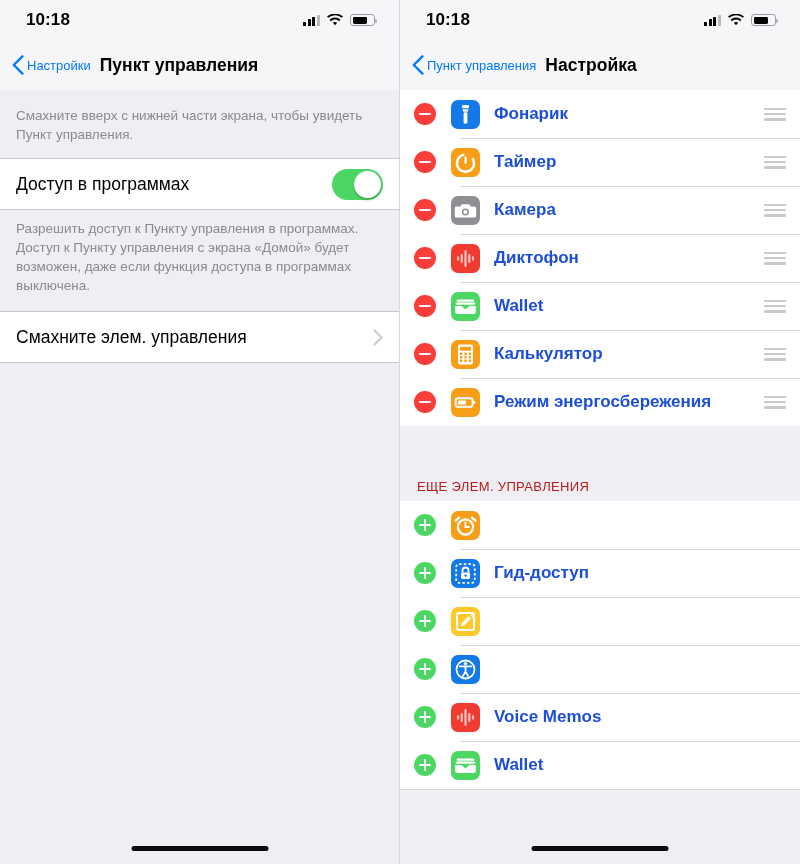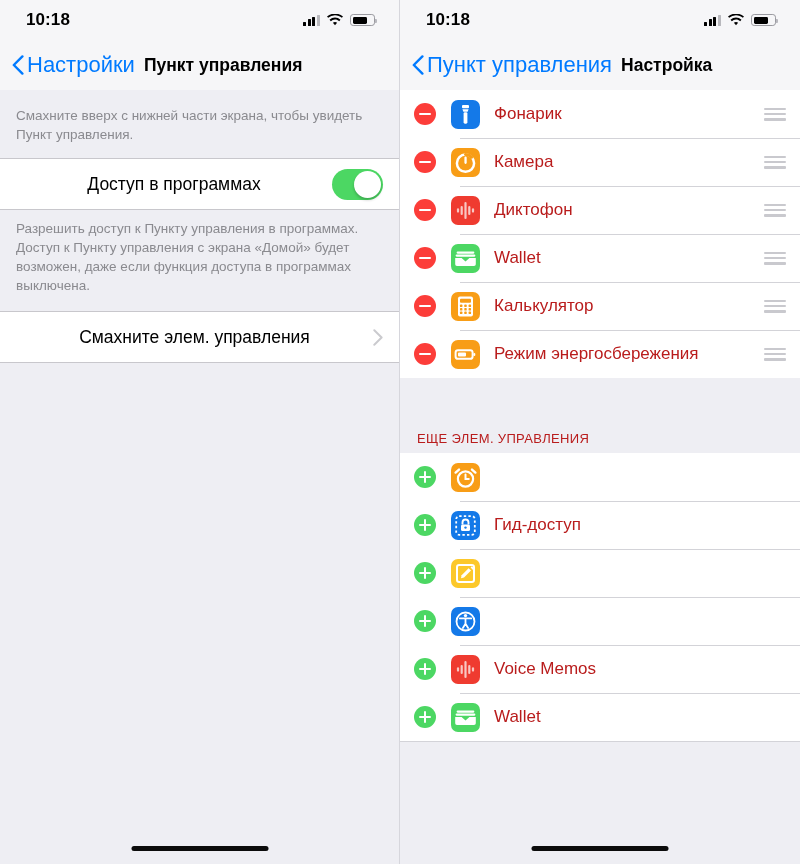--- a/index.html
+++ b/index.html
@@ -32,33 +32,33 @@
                  background:#b9b9bf; border-radius:0 1px 1px 0; }
   .batt-fill { height:100%; background:#000; border-radius:1.4px; }
 
   
   .navbar {
     height:50px; display:flex; align-items:center; padding:0 10px 0 12px;
     background:#f6f6f8; position:relative;
   }
   .nav-back { display:flex; align-items:center; color:#007aff; cursor:pointer; }
   .chev-back { width:12px; height:20px; margin-right:3px; flex:none; }
-  .nav-back-label { font-size:22px; color:#007aff; letter-spacing:0; }
+  .nav-back-label { font-size:13px; color:#007aff; letter-spacing:0; }
   .nav-title { font-size:17.5px; font-weight:700; color:#000; margin-left:9px; }
 
   
   .scroll { height:calc(864px - 90px); position:relative; background:#eeeef3; }
   .group-note {
     font-size:13.5px; line-height:19px; color:#8a8a8f;
     padding:16px 16px 14px 16px;
   }
   .group-note.tight { padding:9px 20px 16px 16px; }
   .cell {
     background:#fff; height:52px; display:flex; align-items:center;
-    padding:0 16px; position:relative;text-align:center;
+    padding:0 16px; position:relative;
   }
   .cell-sep-top { border-top:1px solid #c8c7cc; }
   .cell-sep-bot { border-bottom:1px solid #c8c7cc; }
   .cell-title { font-size:17.5px; color:#000; flex:1; }
   .switch {
     width:51px; height:31px; border-radius:16px; background:#4cd763;
     position:relative; flex:none; cursor:pointer;
   }
   .switch .knob {
     position:absolute; top:2px; left:22px; width:27px; height:27px;
@@ -80,22 +80,22 @@
   .erow + .erow::before {
     content:""; position:absolute; left:60px; right:0; top:0; height:1px; background:#d3d3d8;
   }
   .rowbtn { width:22px; height:22px; border-radius:50%; flex:none; position:relative; cursor:pointer; }
   .rowbtn.minus { background:#fc3d39; }
   .rowbtn.plus  { background:#4cd763; }
   .rowbtn::before { content:""; position:absolute; left:5px; top:10px; width:12px; height:2.2px; background:#fff; border-radius:1px; }
   .rowbtn.plus::after { content:""; position:absolute; left:9.9px; top:5px; width:2.2px; height:12px; background:#fff; border-radius:1px; }
   .appicon { width:29px; height:29px; border-radius:7px; margin-left:15px; flex:none;
              display:flex; align-items:center; justify-content:center; overflow:hidden; }
-  .erow-title { font-size:17px; color:#b91c1c; margin-left:14px; flex:1; white-space:nowrap;
-                overflow:hidden; text-overflow:ellipsis; }
+  .erow-title { font-size:17px; color:#1d4ed8; margin-left:14px; flex:1; white-space:nowrap;
+                overflow:hidden; text-overflow:ellipsis;font-weight:bold; }
   .grip { width:22px; height:13px; flex:none; display:flex; flex-direction:column;
           justify-content:space-between; }
   .grip i { display:block; height:2.2px; background:#c9c9ce; border-radius:1px; }
 
   
   .home-ind {
     position:absolute; bottom:13px; left:50%; transform:translateX(-50%);
     width:137px; height:5px; background:#0b0b0b; border-radius:3px;
   }
   .filler { background:#eeeef3; flex:1; }
@@ -215,20 +215,36 @@
               <i></i>
             </div>
           </div>
           <div class="erow">
             <div class="rowbtn minus"></div>
             <div class="appicon" style="background: rgb(248, 157, 22);">
               <svg viewBox="0 0 29 29">
                 <circle cx="14.5" cy="15.2" r="8.6" fill="none" stroke="#fff" stroke-width="2.5"></circle>
                 <path d="M14.5 6.6a8.6 8.6 0 0 1 6.1 2.5" fill="none" stroke="#f89d16" stroke-width="3" stroke-linecap="round"></path>
                 <rect x="13.4" y="8.6" width="2.3" height="7.3" rx="1.1" fill="#fff"></rect>
+              </svg>
+            </div>
+            <div class="erow-title">Таймер</div>
+            <div class="grip">
+              <i></i>
+              <i></i>
+              <i></i>
+            </div>
+          </div>
+          <div class="erow">
+            <div class="rowbtn minus"></div>
+            <div class="appicon" style="background: rgb(142, 142, 147);">
+              <svg viewBox="0 0 29 29">
+                <path d="M5.4 10.4h4l1.4-2.1h7.4l1.4 2.1h4a1.6 1.6 0 0 1 1.6 1.6v8a1.6 1.6 0 0 1-1.6 1.6H5.4A1.6 1.6 0 0 1 3.8 20v-8a1.6 1.6 0 0 1 1.6-1.6z" fill="#fff"></path>
+                <circle cx="14.5" cy="16" r="3.6" fill="#8e8e93"></circle>
+                <circle cx="14.5" cy="16" r="2.1" fill="#fff"></circle>
               </svg>
             </div>
             <div class="erow-title">Камера</div>
             <div class="grip">
               <i></i>
               <i></i>
               <i></i>
             </div>
           </div>
           <div class="erow">

